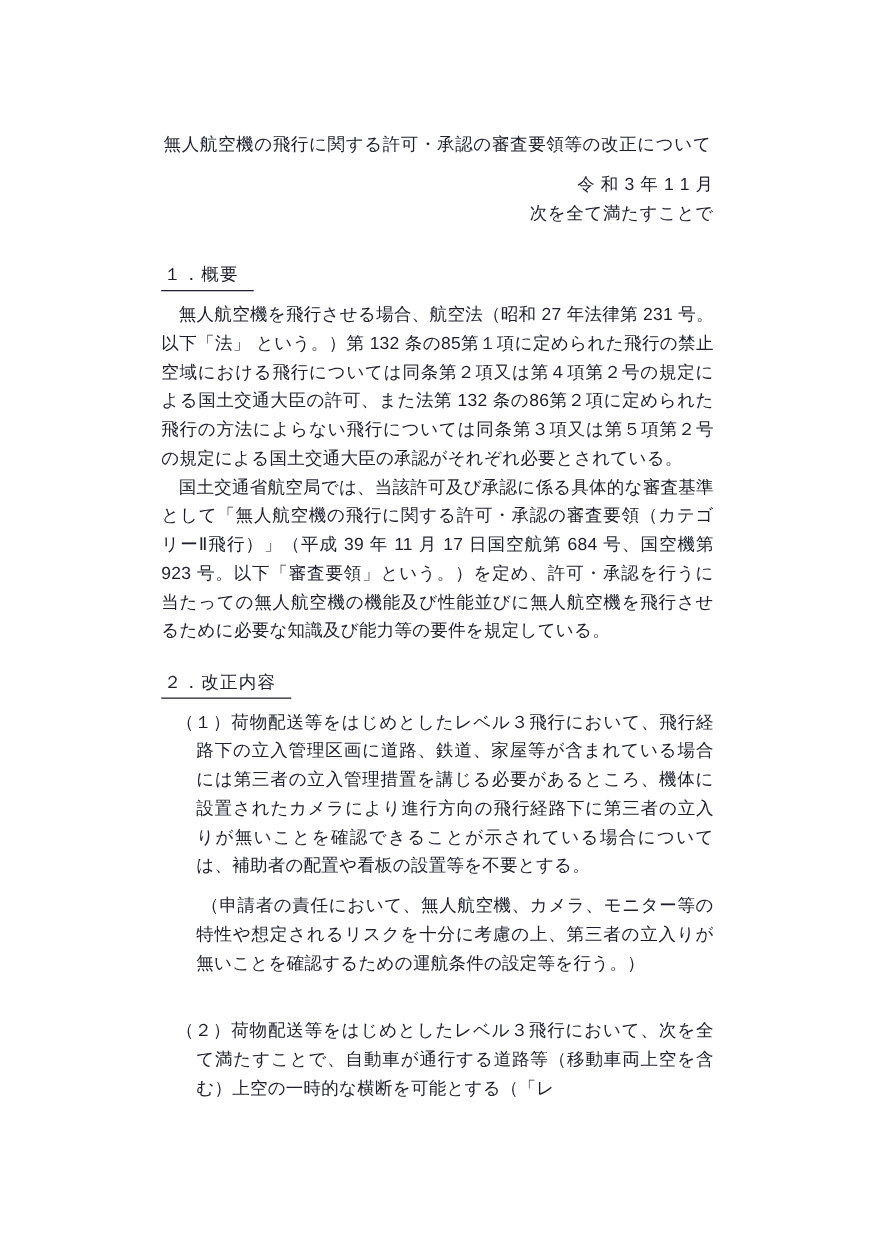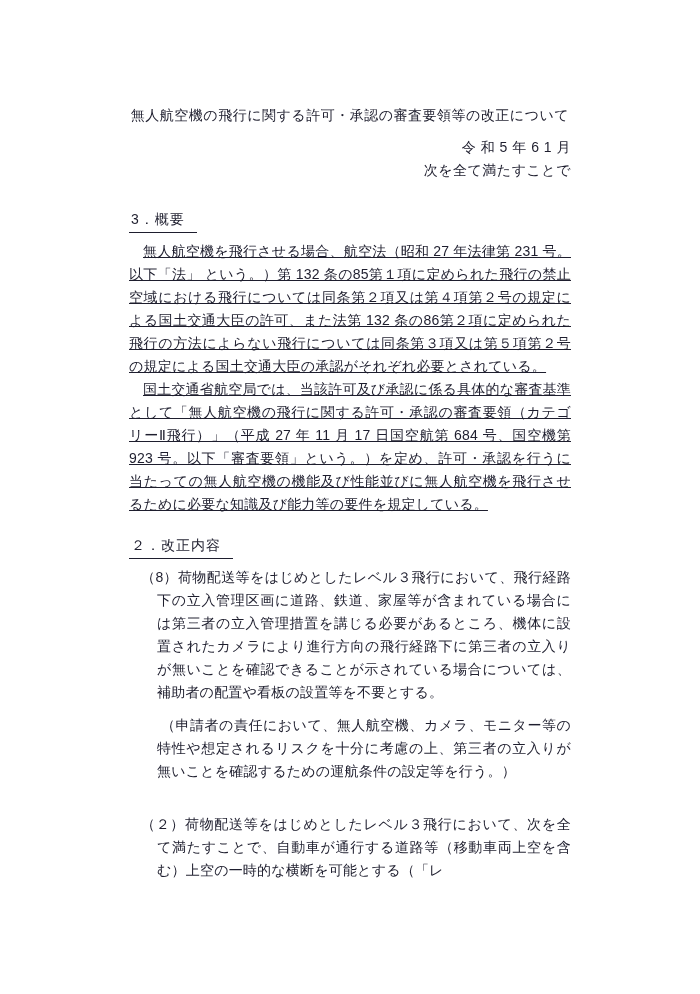--- a/index.html
+++ b/index.html
@@ -46,21 +46,20 @@
     display: inline-block;
     border-bottom: 1px solid #1e1e2e;
     padding: 0 12px 1px 2px;
     letter-spacing: 1px;
   }
   .para {
     margin: 0;
     text-indent: 14px;
     text-align: justify;
     letter-spacing: 0.2px;
-    text-decoration: underline;
   }
   .bracket-line {
     margin: 13px 0 8px 0;
   }
   .item {
     margin: 0;
     padding-left: 28px;
     text-indent: -16px;
     text-align: justify;
     letter-spacing: 0.2px;
@@ -81,34 +80,34 @@
   }
 </style>
 </head>
 <body>
 
 <div class="page">
 
   <h1 class="doc-title">無人航空機の飛行に関する許可・承認の審査要領等の改正について</h1>
 
   <div class="byline">
-    <div class="byline-line">令 和 5 年 6 1 月</div>
+    <div class="byline-line">令 和 3 年 1 1 月</div>
     <div class="byline-line">次を全て満たすことで</div>
   </div>
 
   <section>
     <div class="sec-heading-row">
-      <span class="sec-heading">3．概要</span>
+      <span class="sec-heading">１．概要</span>
     </div>
     <p class="para">無人航空機を飛行させる場合、航空法（昭和 27 年法律第 231 号。以下「法」 という。）第 132 条の85第１項に定められた飛行の禁止空域における飛行については同条第２項又は第４項第２号の規定による国土交通大臣の許可、また法第 132 条の86第２項に定められた飛行の方法によらない飛行については同条第３項又は第５項第２号の規定による国土交通大臣の承認がそれぞれ必要とされている。</p>
-    <p class="para">国土交通省航空局では、当該許可及び承認に係る具体的な審査基準として「無人航空機の飛行に関する許可・承認の審査要領（カテゴリーⅡ飛行）」（平成 27 年 11 月 17 日国空航第 684 号、国空機第 923 号。以下「審査要領」という。）を定め、許可・承認を行うに当たっての無人航空機の機能及び性能並びに無人航空機を飛行させるために必要な知識及び能力等の要件を規定している。</p>
+    <p class="para">国土交通省航空局では、当該許可及び承認に係る具体的な審査基準として「無人航空機の飛行に関する許可・承認の審査要領（カテゴリーⅡ飛行）」（平成 39 年 11 月 17 日国空航第 684 号、国空機第 923 号。以下「審査要領」という。）を定め、許可・承認を行うに当たっての無人航空機の機能及び性能並びに無人航空機を飛行させるために必要な知識及び能力等の要件を規定している。</p>
   </section>
 
   <section>
     <div class="sec-heading-row second">
       <span class="sec-heading">２．改正内容</span>
     </div>
-    <p class="item item-first">（8）荷物配送等をはじめとしたレベル３飛行において、飛行経路下の立入管理区画に道路、鉄道、家屋等が含まれている場合には第三者の立入管理措置を講じる必要があるところ、機体に設置されたカメラにより進行方向の飛行経路下に第三者の立入りが無いことを確認できることが示されている場合については、補助者の配置や看板の設置等を不要とする。</p>
+    <p class="item item-first">（１）荷物配送等をはじめとしたレベル３飛行において、飛行経路下の立入管理区画に道路、鉄道、家屋等が含まれている場合には第三者の立入管理措置を講じる必要があるところ、機体に設置されたカメラにより進行方向の飛行経路下に第三者の立入りが無いことを確認できることが示されている場合については、補助者の配置や看板の設置等を不要とする。</p>
     <p class="item-note">（申請者の責任において、無人航空機、カメラ、モニター等の特性や想定されるリスクを十分に考慮の上、第三者の立入りが無いことを確認するための運航条件の設定等を行う。）</p>
     <p class="item item-second">（２）荷物配送等をはじめとしたレベル３飛行において、次を全て満たすことで、自動車が通行する道路等（移動車両上空を含む）上空の一時的な横断を可能とする（「レ</p>
   </section>
 
 </div>
 
 </body></html>

